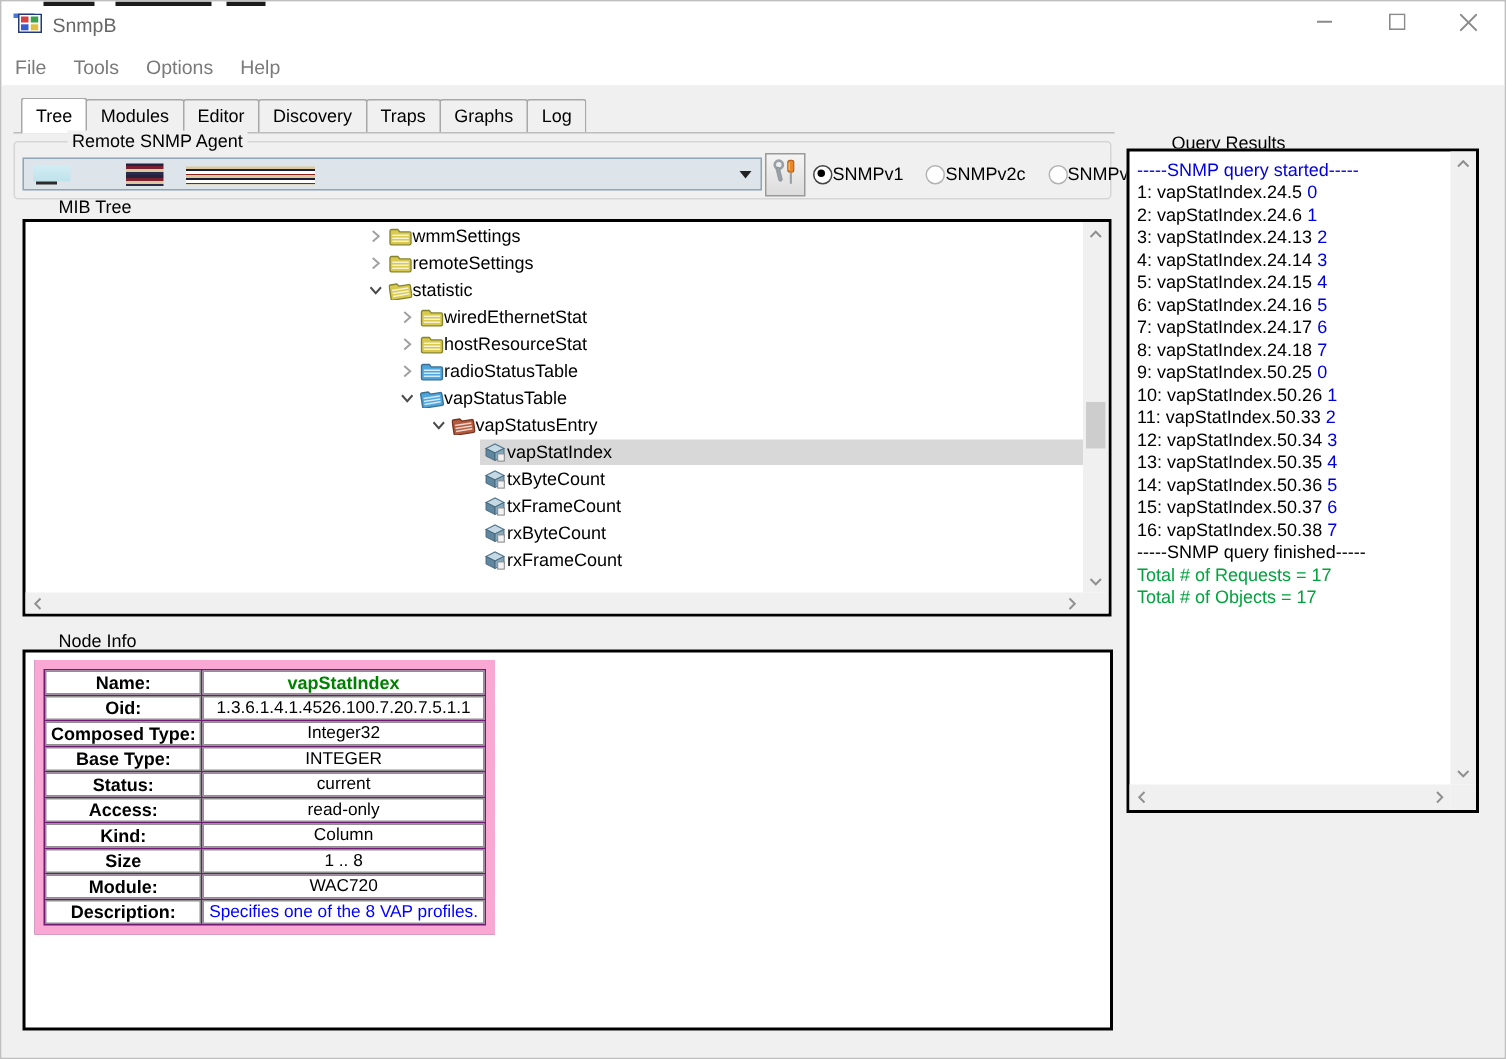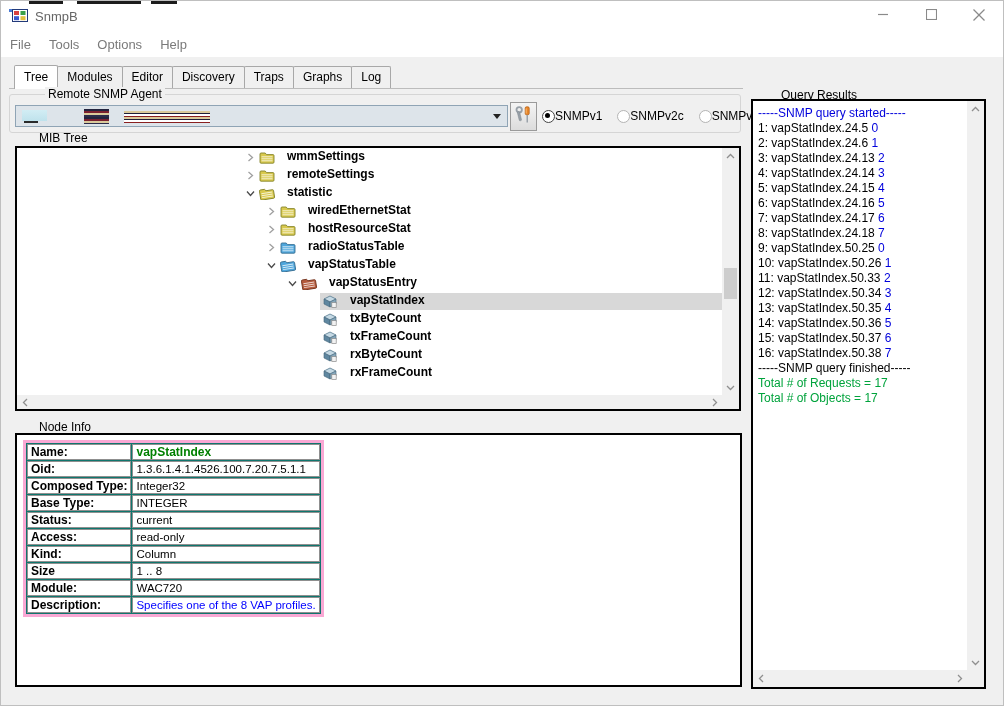--- a/index.html
+++ b/index.html
@@ -50,44 +50,44 @@
   .proto.dis{color:#000000;}
   .radio{width:13px;height:13px;border:1px solid #444;border-radius:50%;background:#fff;position:relative;display:inline-block;box-sizing:border-box;}
   .proto.dis .radio{border-color:#b4b4b4;}
   .radio.on::after{content:"";position:absolute;left:2px;top:2px;width:5px;height:5px;border-radius:50%;background:#000;}
   
   .sec-label{position:absolute;color:#000;margin-left:30px;}
   
   .panel{position:absolute;background:#fff;border:2px solid #000;box-sizing:border-box;}
   .tree-panel{left:14px;top:89px;width:726px;height:265px;}
   .node-panel{left:14px;top:376px;width:727px;height:254px;}
-  .query-panel{left:750px;top:42px;width:235px;height:590px;}
+  .query-panel{left:750px;top:42px;width:235px;height:443px;}
   
   .tree-rows{position:absolute;left:0;top:0;right:17px;bottom:14px;overflow:hidden;}
   .trow{display:flex;align-items:center;height:18px;}
   .tsp{flex:0 0 auto;height:1px;}
   .texp{width:14px;flex:0 0 auto;display:flex;justify-content:center;align-items:center;}
-  .tfill{display:flex;flex:1;height:17px;gap:12px;padding-left:2px;font-weight:bold;}
+  .tfill{display:flex;align-items:center;flex:1;height:17px;gap:0;padding-left:2px;}
   .trow.sel .tfill{background:var(--selection-gray,#d8d8d8);}
   .tlabel{white-space:nowrap;}
   .ticon{display:flex;align-items:center;}
   
   .vscroll{position:absolute;right:0;top:0;width:17px;background:#f0f0f0;}
   .tree-vscroll{bottom:14px;} .q-vscroll{bottom:17px;}
   .hscroll{position:absolute;left:0;bottom:0;background:#f0f0f0;display:flex;justify-content:space-between;align-items:center;}
   .tree-hscroll{right:17px;height:14px;} .q-hscroll{right:17px;height:17px;}
   .sbtn{width:16px;height:14px;display:flex;align-items:center;justify-content:center;}
   .vscroll .sbtn{position:absolute;left:0;width:17px;height:16px;}
   .sb-up{top:0;} .sb-down{bottom:0;}
   .sthumb{position:absolute;left:2px;width:13px;background:#cdcdcd;}
   .corner{position:absolute;right:0;bottom:0;background:#f0f0f0;}
   .tree-corner{width:17px;height:14px;} .q-corner{width:17px;height:17px;}
   
   .ntable{position:absolute;left:6px;top:5px;border-collapse:separate;border-spacing:1px;
-          background:#0f766e;border:3px solid #f9a8d4;}
+          background:#701a75;border:6px solid #f9a8d4;text-align:center;}
   .ntable td{border:1px solid #8f8f8f;padding:0 3px;height:14px;white-space:nowrap;background:#fff;}
   .ntable td.k{font-weight:bold;min-width:92px;font-size:12px;}
   .ntable td.v{min-width:168px;font-size:11.5px;}
   .ntable td.v.name{color:var(--name-green,#008000);font-weight:bold;font-size:12px;}
   .ntable td.v.link{color:var(--desc-blue,#0000ff);}
   
   .q-lines{position:absolute;left:5px;top:5px;right:18px;}
   .qline{line-height:15px;white-space:nowrap;color:#000;}
   .q-info{color:var(--query-blue,#0000dc);}
   .q-total{color:var(--total-green,#00a33c);}

